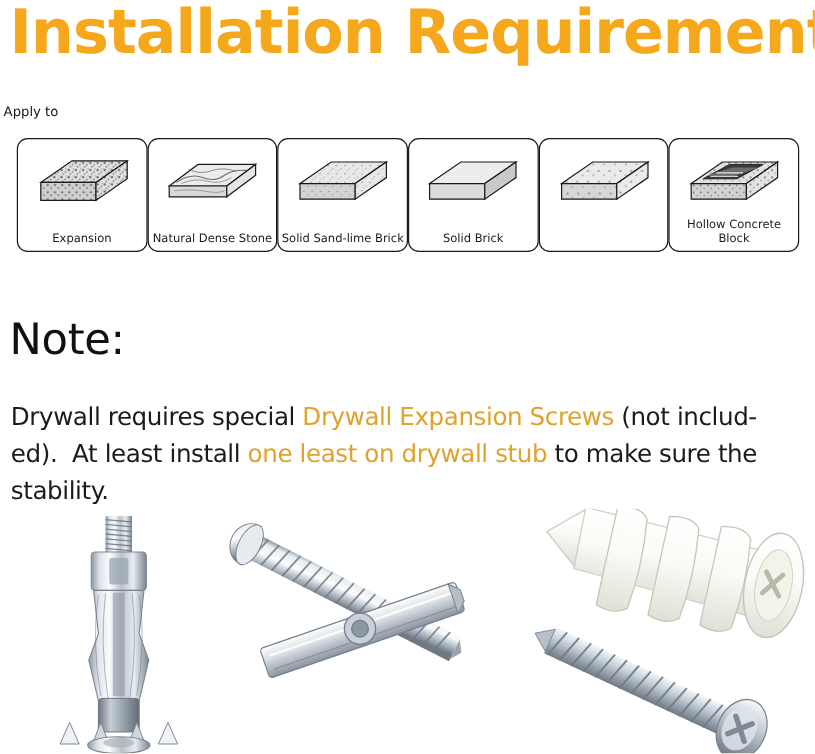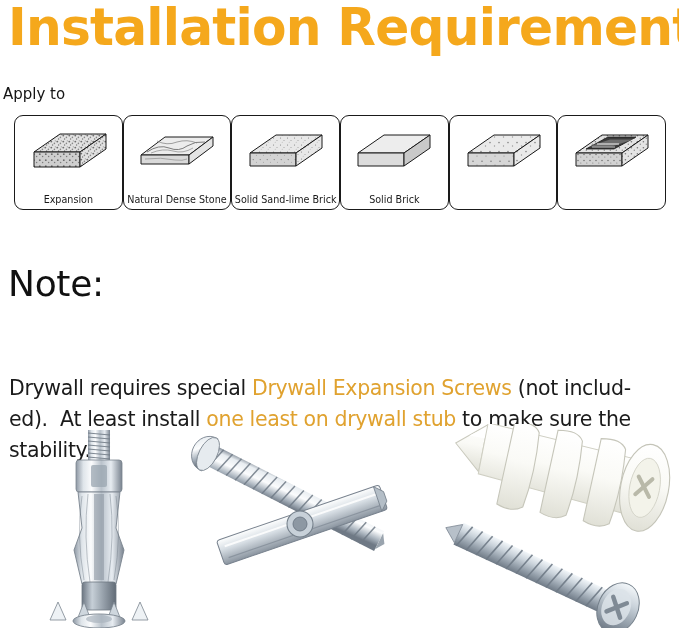--- a/index.html
+++ b/index.html
@@ -22,21 +22,21 @@
     letter-spacing: -0.8px;
     color: #F5A81C;
     white-space: nowrap;
     transform: scaleX(0.985);
     transform-origin: left center;
   }
 
   
   .applyto {
     position: absolute; left: 3px; top: 85px;
-    font-size: 15px; line-height: 18px;
+    font-size: 11px; line-height: 18px;
     color: #151515;
     font-family: "DejaVu Sans", sans-serif;
   }
 
   
   .mat-row {
     position: absolute; left: 14px; top: 115px;
     width: 652px; height: 95px;
     display: flex; justify-content: space-between;
   }
@@ -72,21 +72,20 @@
   
   .note-body {
     position: absolute; left: 9px; top: 332px;
     width: 668px;
     font-family: "DejaVu Sans", sans-serif;
     font-size: 20.5px;
     line-height: 31px;
     color: #1b1b1b;
     letter-spacing: -0.35px;
     white-space: pre-wrap;
-    margin-top: 41px;
   }
   .hl { color: #E0A22F; }
 
   
   .hw {
     position: absolute; left: 0; top: 424px;
     width: 679px; height: 204px;
   }
   .hw svg { display: block; }
   .hw-item { position: absolute; }
@@ -207,20 +206,21 @@
           </pattern>
         </defs>
         <polygon points="6,31 32,13 78,13 52,31" fill="url(#spHollow)" stroke="#1a1a1a" stroke-width="1"></polygon>
         <polygon points="6,31 52,31 52,44 6,44" fill="url(#spHollowD)" stroke="#1a1a1a" stroke-width="1"></polygon>
         <polygon points="52,31 78,13 78,26 52,44" fill="url(#spHollow)" stroke="#1a1a1a" stroke-width="1"></polygon>
         <polygon points="16,27 38,15 66,15 44,27" fill="#3b3b3b" stroke="#1a1a1a" stroke-width="0.8"></polygon>
         <polygon points="19,24.5 40,17.5 63,17.5 42,24.5" fill="#6d6d6d"></polygon>
         <line x1="27" y1="22" x2="49" y2="22" stroke="#e8e8e8" stroke-width="1.1"></line>
         <line x1="22" y1="25" x2="45" y2="25" stroke="#cfcfcf" stroke-width="0.9"></line>
       </svg>
+      <div class="mat-label">Hollow Concrete Block</div>
     </div>
 
   </div>
 
   <div class="note-head">Note:</div>
 
   <div class="note-body"><span>Drywall requires special </span><span class="hl">Drywall Expansion Screws</span><span> (not includ-
 ed).  At least install </span><span class="hl">one least on drywall stub</span><span> to make sure the
 stability.</span></div>
 

